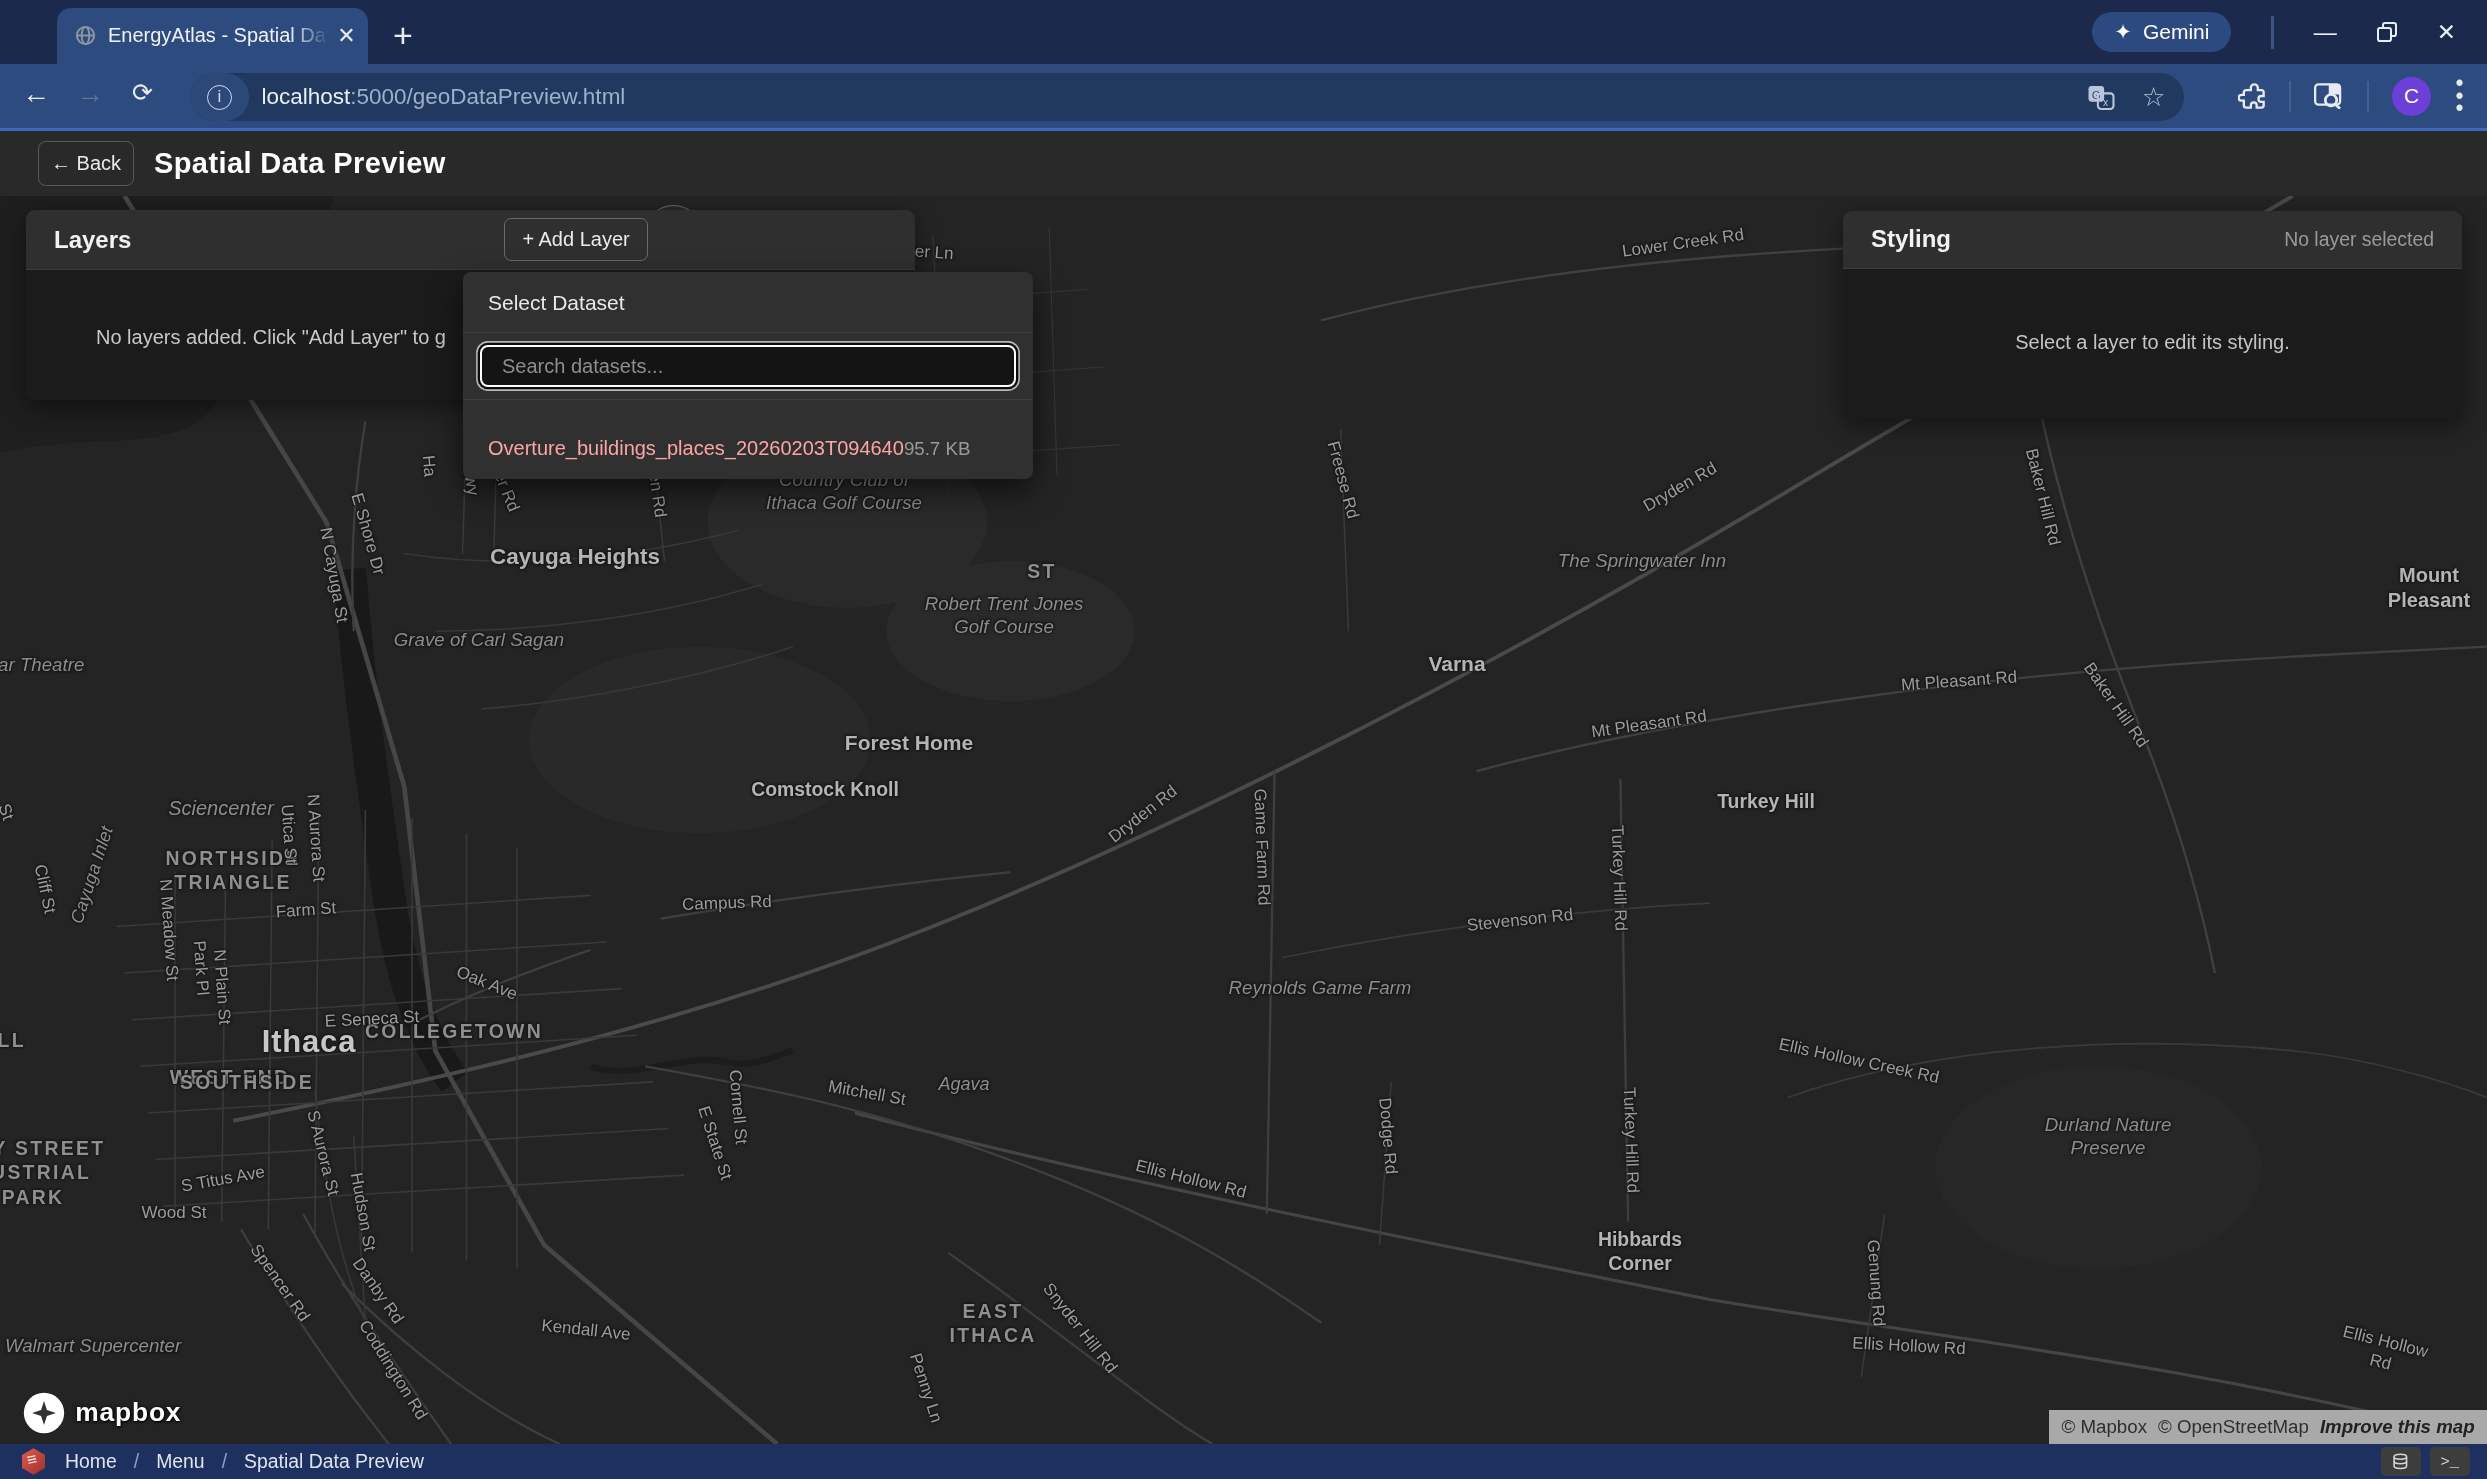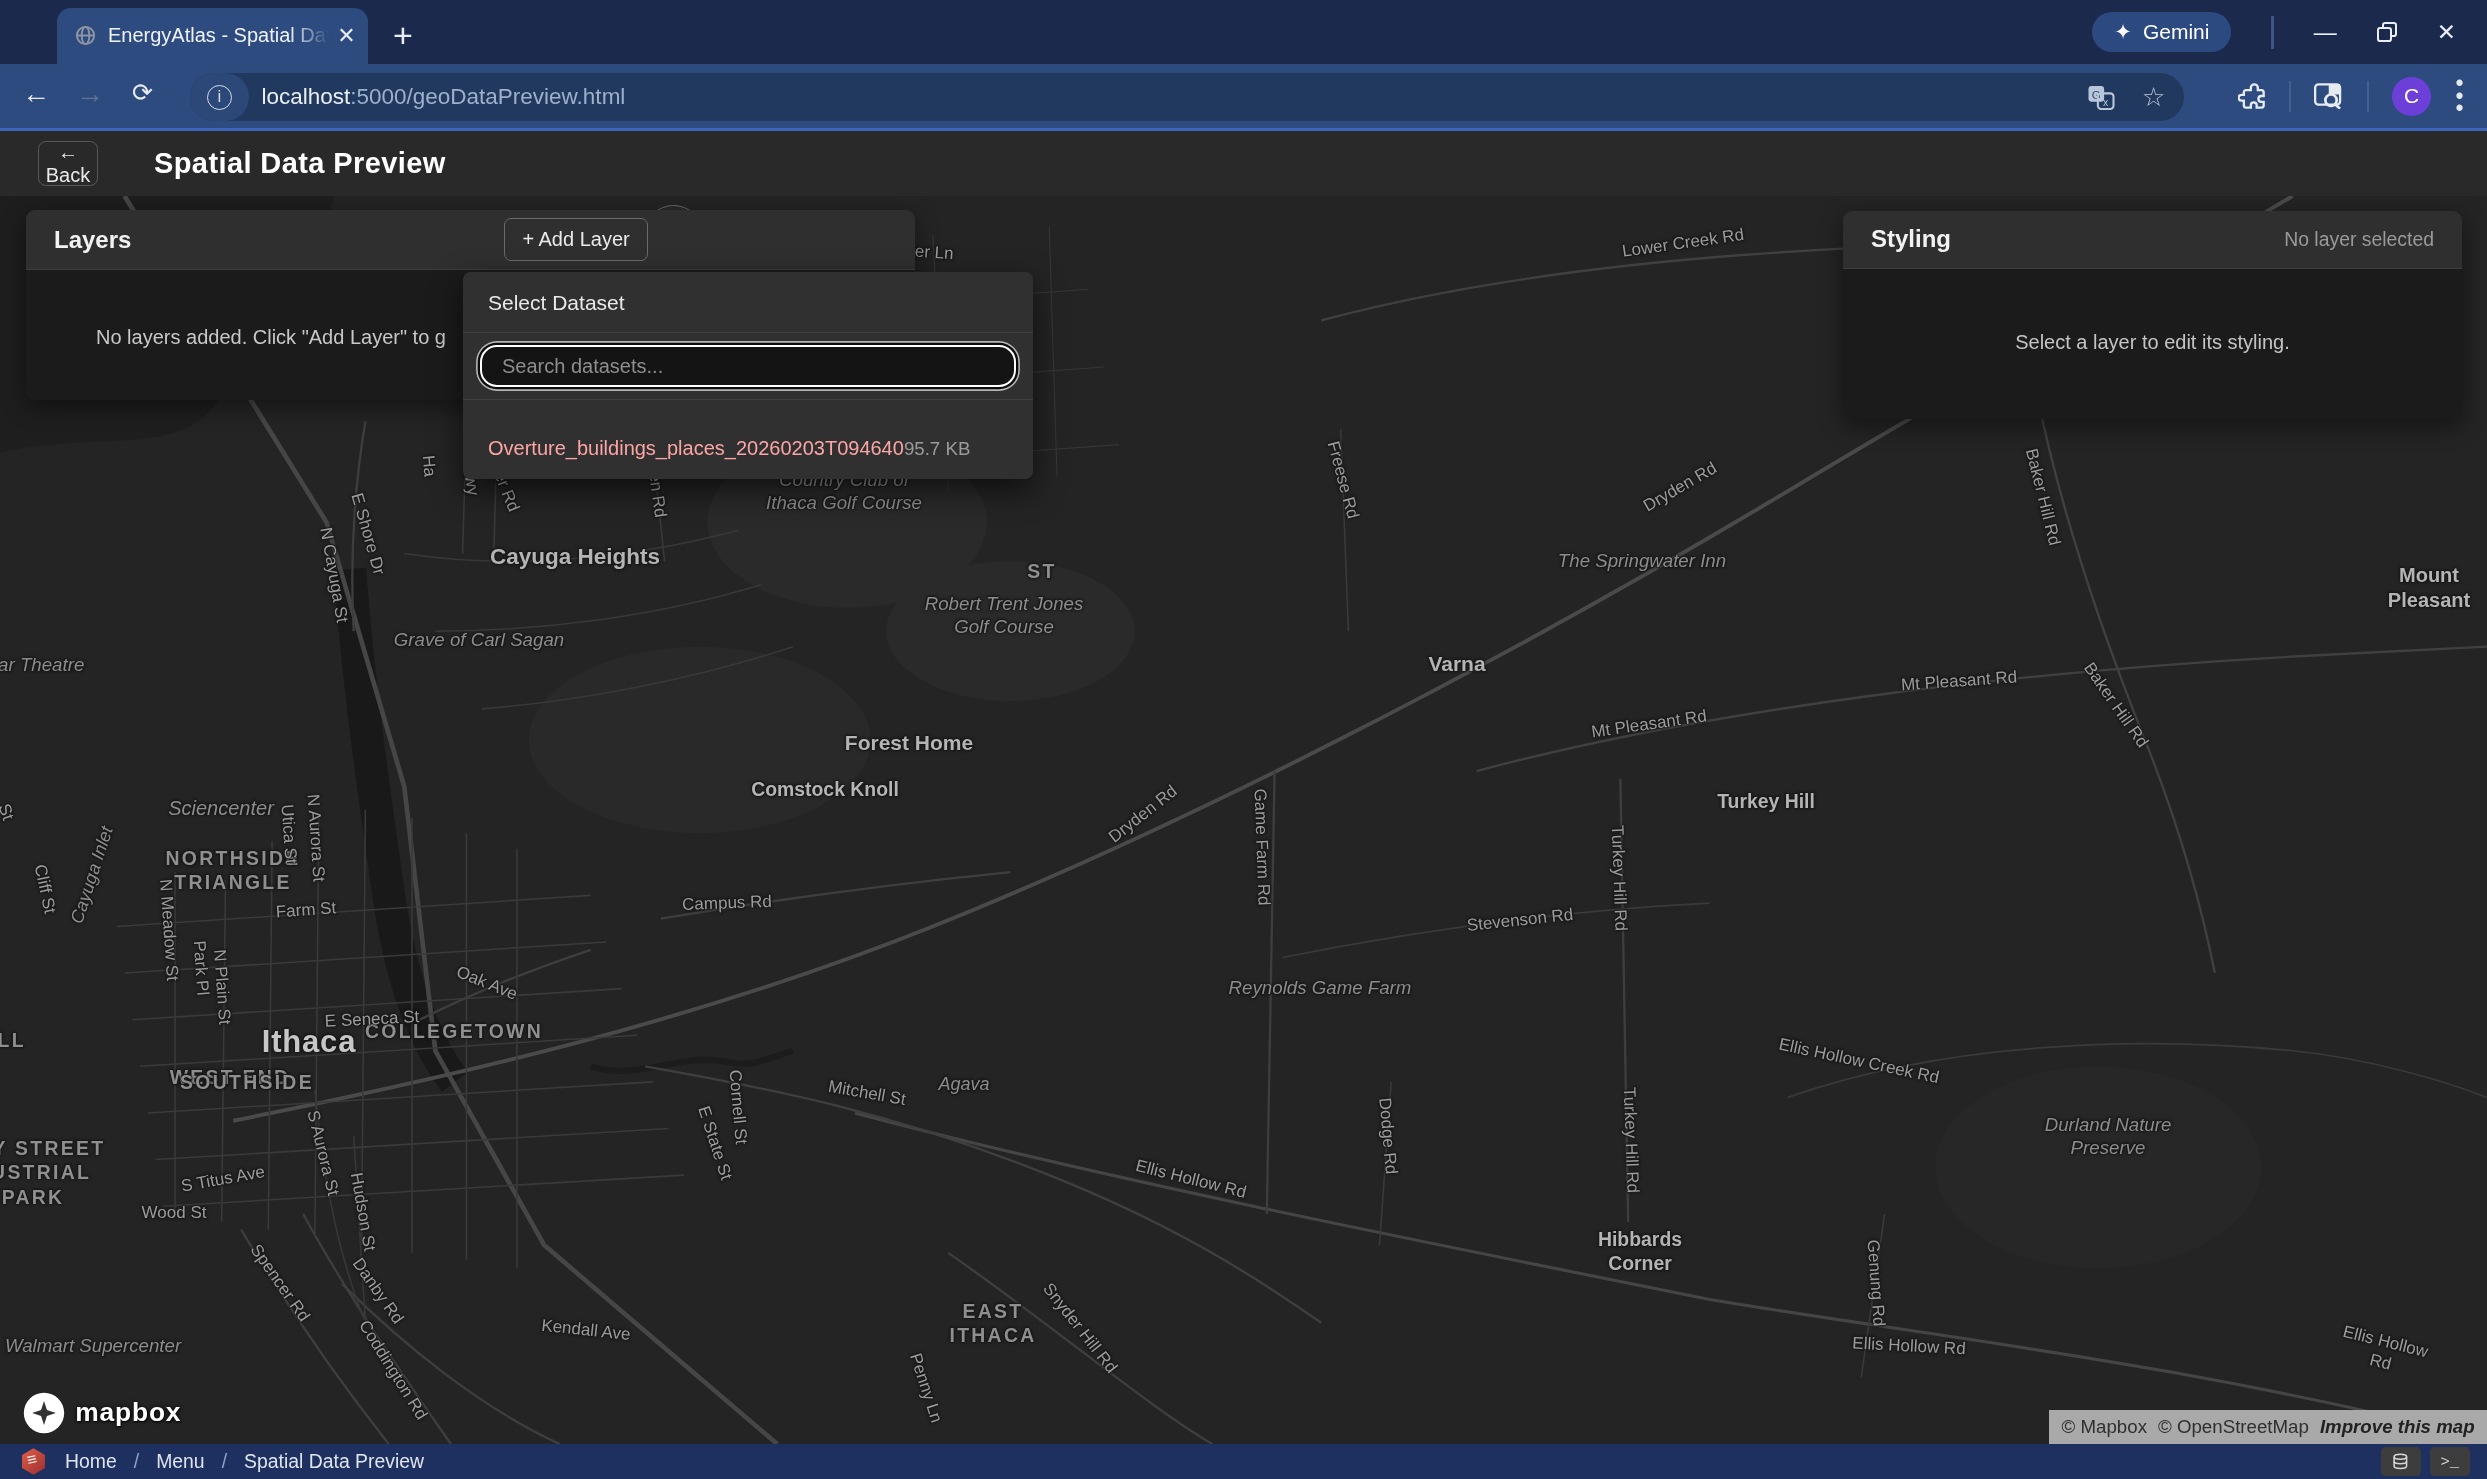--- a/index.html
+++ b/index.html
@@ -36,21 +36,21 @@
   .url-text b { color:#eaeef5; font-weight:400; }
   .url-right { margin-left:auto; display:flex; align-items:center; gap:26.4px; padding-right:18.7px; }
   .toolbar-right { position:absolute; right:0; top:0; height:64px; display:flex; align-items:center; gap:23px; padding-right:22px; }
   .tb-sep { width:2.3px; height:31px; background:#44608e; }
   .avatar { width:39px; height:39px; border-radius:50%; background:#6c3fd8; color:#fff; font-size:21px;
             display:flex; align-items:center; justify-content:center; }
   .kebab { color:#e6ebf2; font-size:23px; letter-spacing:0; line-height:0.55; text-align:center; width:11px; }
 
   
   .app-header { position:relative; width:100%; height:65px; background:#292929; }
-  .back-btn { position:absolute; left:38px; top:10px; width:60px; height:45px; border:1.6px solid #585858;
+  .back-btn { position:absolute; left:38px; top:10px; width:96px; height:45px; border:1.6px solid #585858;
               border-radius:7.8px; background:transparent; color:#e9e9e9; font-size:20px;
               display:flex; align-items:center; justify-content:center; }
   .page-title { position:absolute; left:154px; top:15.5px; color:#fff; font-size:29px; font-weight:bold; letter-spacing:0.4px; }
 
   .map { position:relative; width:2487px; height:1248px; background:#242424; overflow:hidden; }
   .map svg.roads { position:absolute; left:0; top:0; z-index:1; }
   .map-label { position:absolute; z-index:2; white-space:pre-line; text-align:center; line-height:1.25;
                color:#9c9c9c; text-shadow:0 0 3.9px #181818, 0.8px 0.8px 1.6px #181818, -0.8px -0.8px 1.6px #181818, 0 0 1.6px #181818; }
   .map-label.place { color:#b4b4b4; font-weight:bold; }
   .map-label.city  { color:#c7c7c7; font-weight:bold; letter-spacing:0.8px; }
@@ -78,21 +78,21 @@
   .styling-empty { position:absolute; width:100%; top:62px; text-align:center; color:#c4c4c4; font-size:20px; }
 
   .map-plus-btn { position:absolute; left:644px; top:9.3px; width:59px; height:59px; border-radius:50%;
                   border:1.6px solid #6a6a6a; background:rgba(44,44,44,.85); color:#ededed; font-size:29.5px;
                   display:flex; align-items:center; justify-content:center; z-index:4; }
 
   .dropdown { position:absolute; left:463px; top:76px; width:570px; z-index:6; background:#303030;
               border-radius:7.8px; box-shadow:0 11px 31px rgba(0,0,0,.6); }
   .dd-title { padding:18.7px 25px 17px; color:#e9e9e9; font-size:21px; border-bottom:0.8px solid #404040; }
   .dd-search { padding:12.4px 17px; border-bottom:0.8px solid #404040; }
-  .dd-input { width:100%; height:42px; border-radius:17px; border:2.3px solid #fff; background:#141414;
+  .dd-input { width:100%; height:42px; border-radius:8px; border:2.3px solid #fff; background:#141414;
               box-shadow:0 0 0 2.3px #0c0c0c, 0 0 0 3.9px rgba(255,255,255,.65);
               color:#e8e8e8; font-size:20px; padding:8px 20px; outline:none; font-family:"Liberation Sans",sans-serif; }
   .dd-input::placeholder { color:#8e8e8e; }
   .dd-item { display:flex; align-items:baseline; padding:15.5px 25px 18.7px; border-radius:0 0 7.8px 7.8px; }
   .dd-item-name { color:#fca5a5; font-size:20px; white-space:nowrap;margin-top:21px; }
   .dd-item-size { color:#9b9b9b; font-size:18.7px; }
 
   
   .mapbox-logo { position:absolute; left:22px; bottom:9.3px; z-index:3; display:flex; align-items:center; gap:9.3px; }
   .mapbox-word { color:#fff; font-size:26.4px; font-weight:bold; letter-spacing:0.8px;

